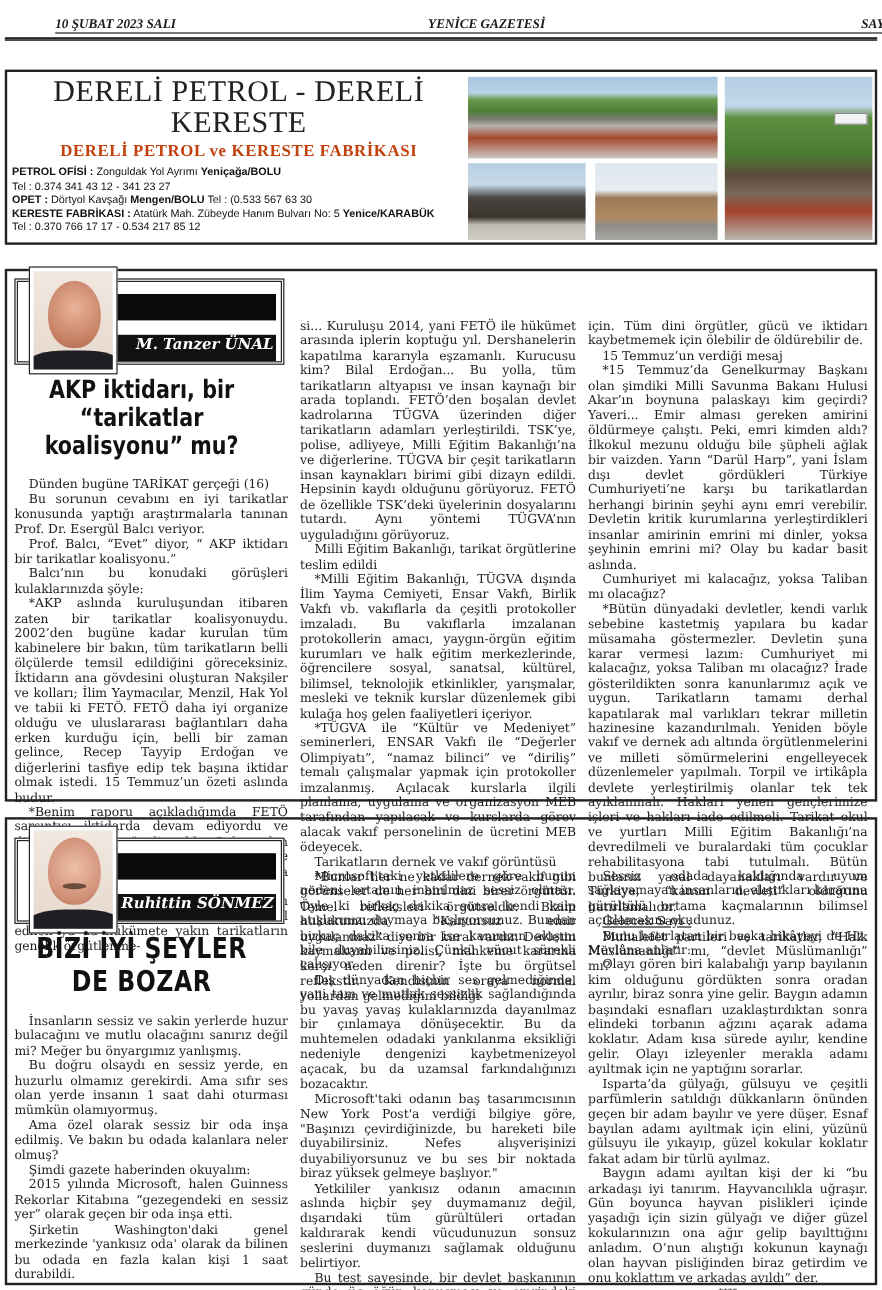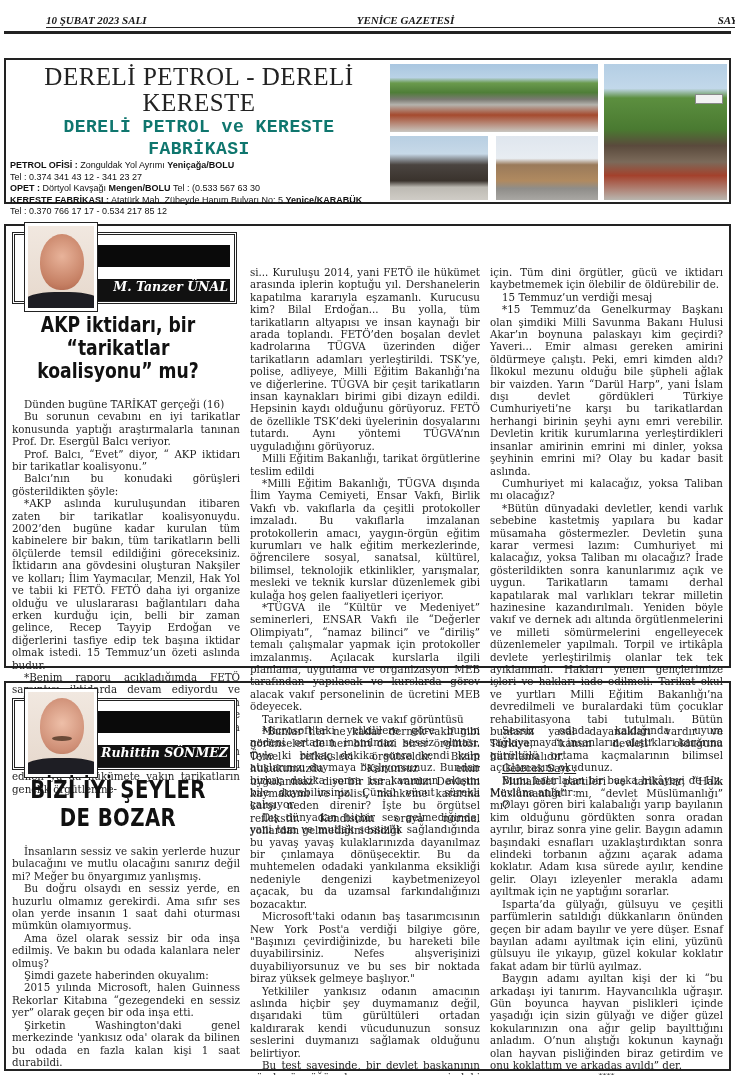--- a/index.html
+++ b/index.html
@@ -13,21 +13,21 @@
   .page-header span { position: absolute; top: 0; }
   .ph-left { left: 0; }
   .ph-center { left: 0; right: 0; text-align: center; }
   .ph-right { right: 0; }
   .header-rule { position: absolute; left: 4px; top: 31px; width: 727px; height: 3px; border-top: 2px solid #222; border-bottom: 1px solid #222; }
 
   
   .ad-box { position: absolute; left: 4px; top: 58px; width: 727px; height: 146px; border: 2px solid #222; }
   .ad-left { position: absolute; left: 4px; top: 4px; width: 378px; height: 134px; }
   .ad-title1 { font-family: "Liberation Serif", serif; font-size: 25px; letter-spacing: 0.5px; text-align: center; line-height: 26px; color: #222; }
-  .ad-title2 { font-family: Liberation Mono, monospace; font-weight: bold; font-size: 18px; text-align: center; line-height: 22px; letter-spacing: 0.5px; color: #0f766e; }
+  .ad-title2 { font-family: Liberation Serif, serif; font-weight: bold; font-size: 14px; text-align: center; line-height: 22px; letter-spacing: 0.5px; color: #c2410c; }
   .ad-title3 { font-family: "Liberation Sans", sans-serif; font-size: 15px; text-align: center; line-height: 22px; color: #111; margin-bottom: 3px; }
   .ad-line { font-family: "Liberation Sans", sans-serif; font-size: 9px; line-height: 11.5px; color: #111; white-space: nowrap; }
   .ad-line b { font-weight: bold; }
   .ad-photos { position: absolute; left: 384px; top: 4px; width: 337px; height: 136px; }
   .photo { position: absolute; overflow: hidden; }
   .photo-a { left: 0; top: 0; width: 208px; height: 68px; background: linear-gradient(#a9c6e0 0%, #b9d2e6 20%, #6a9a4d 28%, #4f7e38 42%, #7a7a72 52%, #b5b3ad 60%, #a54a2e 75%, #c9c7c1 100%); }
   .photo-b { left: 0; top: 72px; width: 98px; height: 64px; background: linear-gradient(#b8cfe2 0%, #c7d9e8 28%, #4a4440 45%, #3a332d 70%, #bdbab3 80%, #cfccc6 100%); }
   .photo-c { left: 106px; top: 72px; width: 102px; height: 64px; background: linear-gradient(#dfe6ee 0%, #e8edf2 35%, #9a7a5a 45%, #b08a60 70%, #8f8d89 82%, #a9a7a3 100%); }
   .photo-d { left: 214px; top: 0; width: 123px; height: 136px; background: linear-gradient(#b4cee4 0%, #c2d8ea 18%, #5c8f3f 25%, #4a7a31 48%, #5a4a3c 60%, #7b6a5a 72%, #a3412c 82%, #b9b6af 100%); }
   .sign { position: absolute; right: 4px; top: 30px; width: 28px; height: 10px; background: #f2f2f2; border: 1px solid #888; }
@@ -108,21 +108,21 @@
 
 <div class="headline hl-1">
   <div>AKP iktidarı, bir “tarikatlar</div>
   <div>koalisyonu” mu?</div>
 </div>
 
 <div class="col" style="left:12px; top:362px; width:228px;">
   <p>Dünden bugüne TARİKAT gerçeği (16)</p>
   <p>Bu sorunun cevabını en iyi tarikatlar konusunda yaptığı araştırmalarla tanınan Prof. Dr. Esergül Balcı veriyor.</p>
   <p>Prof. Balcı, “Evet” diyor, “ AKP iktidarı bir tarikatlar koalisyonu.”</p>
-  <p>Balcı’nın bu konudaki görüşleri gösterildikten şöyle:</p>
+  <p>Balcı’nın bu konudaki görüşleri kulaklarınızda şöyle:</p>
   <p>*AKP aslında kuruluşundan itibaren zaten bir tarikatlar koalisyonuydu. 2002’den bugüne kadar kurulan tüm kabinelere bir bakın, tüm tarikatların belli ölçülerde temsil edildiğini göreceksiniz. İktidarın ana gövdesini oluşturan Nakşiler ve kolları; İlim Yaymacılar, Menzil, Hak Yol ve tabii ki FETÖ. FETÖ daha iyi organize olduğu ve uluslararası bağlantıları daha erken kurduğu için, belli bir zaman gelince, Recep Tayyip Erdoğan ve diğerlerini tasfiye edip tek başına iktidar olmak istedi. 15 Temmuz’un özeti aslında budur.</p>
   <p>*Benim raporu açıkladığımda FETÖ sarsıntısı iktidarda devam ediyordu ve diğer tarikatlara yönelim oldu. Onlara alan açıldı. Örneğin TSK’de, poliste, adalette belli gruplar FETÖ’nün yerini almaya başladı.</p>
   <p>*TÜGVA’ya, bütün bu tarikat yapılarının çatı örgütü diyebiliriz. Hükümette temsil edilen ya da hükümete yakın tarikatların gençlik örgütlenme-</p>
 </div>
 
 <div class="col" style="left:250px; top:230px; width:230px;">
   <p class="noi">si... Kuruluşu 2014, yani FETÖ ile hükümet arasında iplerin koptuğu yıl. Dershanelerin kapatılma kararıyla eşzamanlı. Kurucusu kim? Bilal Erdoğan... Bu yolla, tüm tarikatların altyapısı ve insan kaynağı bir arada toplandı. FETÖ’den boşalan devlet kadrolarına TÜGVA üzerinden diğer tarikatların adamları yerleştirildi. TSK’ye, polise, adliyeye, Milli Eğitim Bakanlığı’na ve diğerlerine. TÜGVA bir çeşit tarikatların insan kaynakları birimi gibi dizayn edildi. Hepsinin kaydı olduğunu görüyoruz. FETÖ de özellikle TSK’deki üyelerinin dosyalarını tutardı. Aynı yöntemi TÜGVA’nın uyguladığını görüyoruz.</p>
   <p>Milli Eğitim Bakanlığı, tarikat örgütlerine teslim edildi</p>
   <p>*Milli Eğitim Bakanlığı, TÜGVA dışında İlim Yayma Cemiyeti, Ensar Vakfı, Birlik Vakfı vb. vakıflarla da çeşitli protokoller imzaladı. Bu vakıflarla imzalanan protokollerin amacı, yaygın-örgün eğitim kurumları ve halk eğitim merkezlerinde, öğrencilere sosyal, sanatsal, kültürel, bilimsel, teknolojik etkinlikler, yarışmalar, mesleki ve teknik kurslar düzenlemek gibi kulağa hoş gelen faaliyetleri içeriyor.</p>
   <p>*TÜGVA ile “Kültür ve Medeniyet” seminerleri, ENSAR Vakfı ile “Değerler Olimpiyatı”, “namaz bilinci” ve “diriliş” temalı çalışmalar yapmak için protokoller imzalanmış. Açılacak kurslarla ilgili planlama, uygulama ve organizasyon MEB tarafından yapılacak ve kurslarda görev alacak vakıf personelinin de ücretini MEB ödeyecek.</p>

